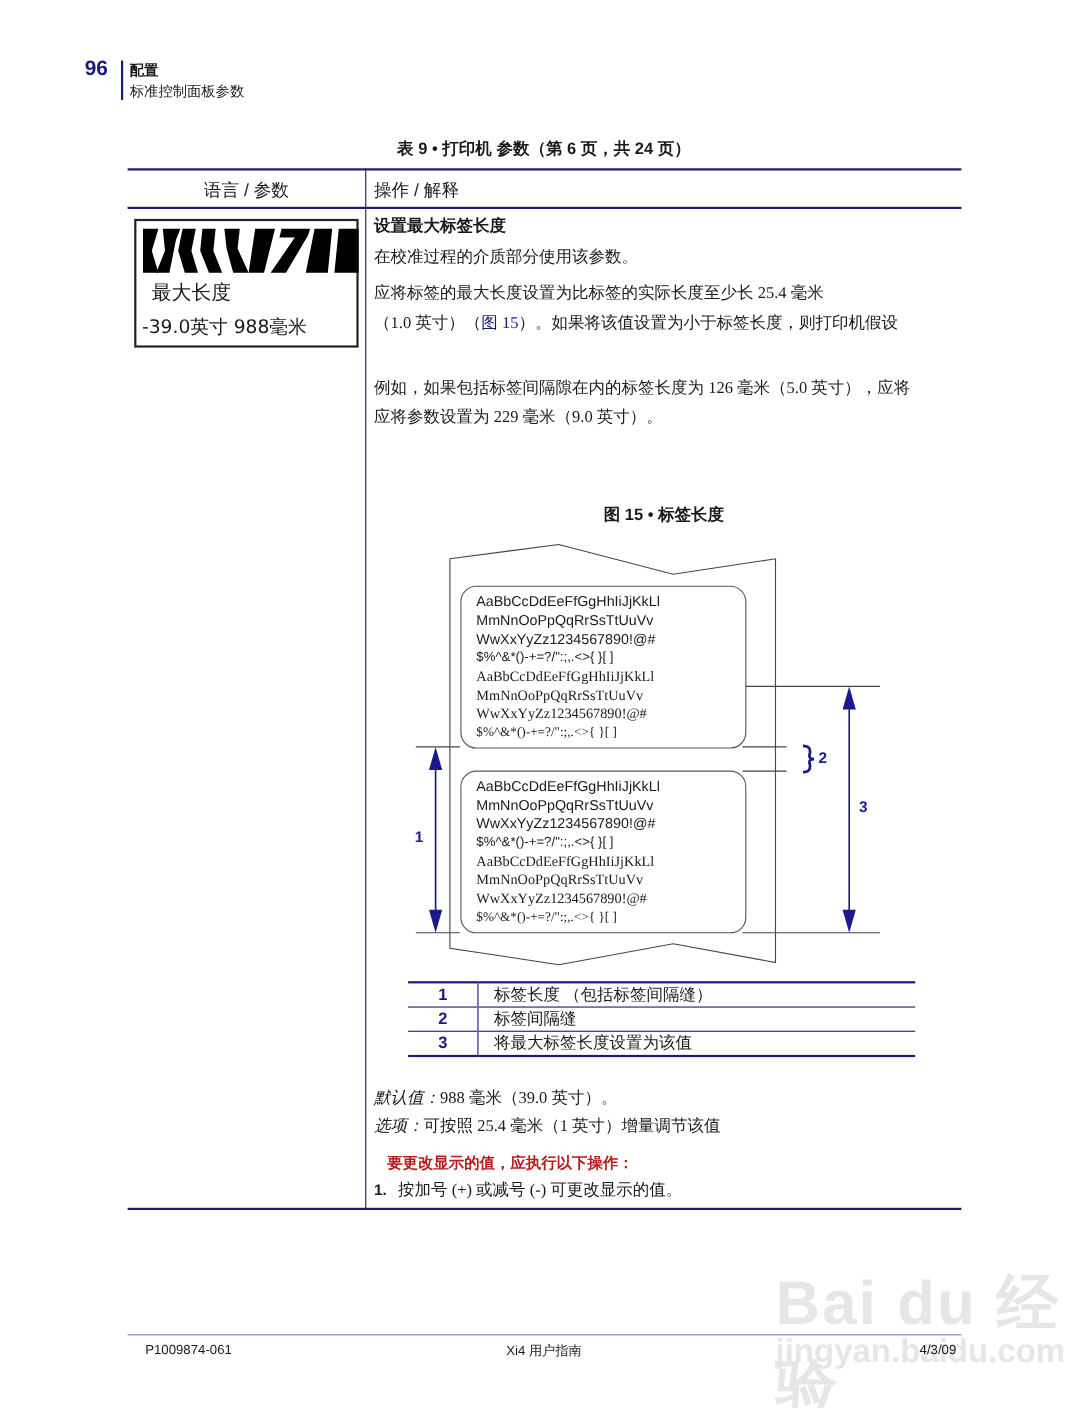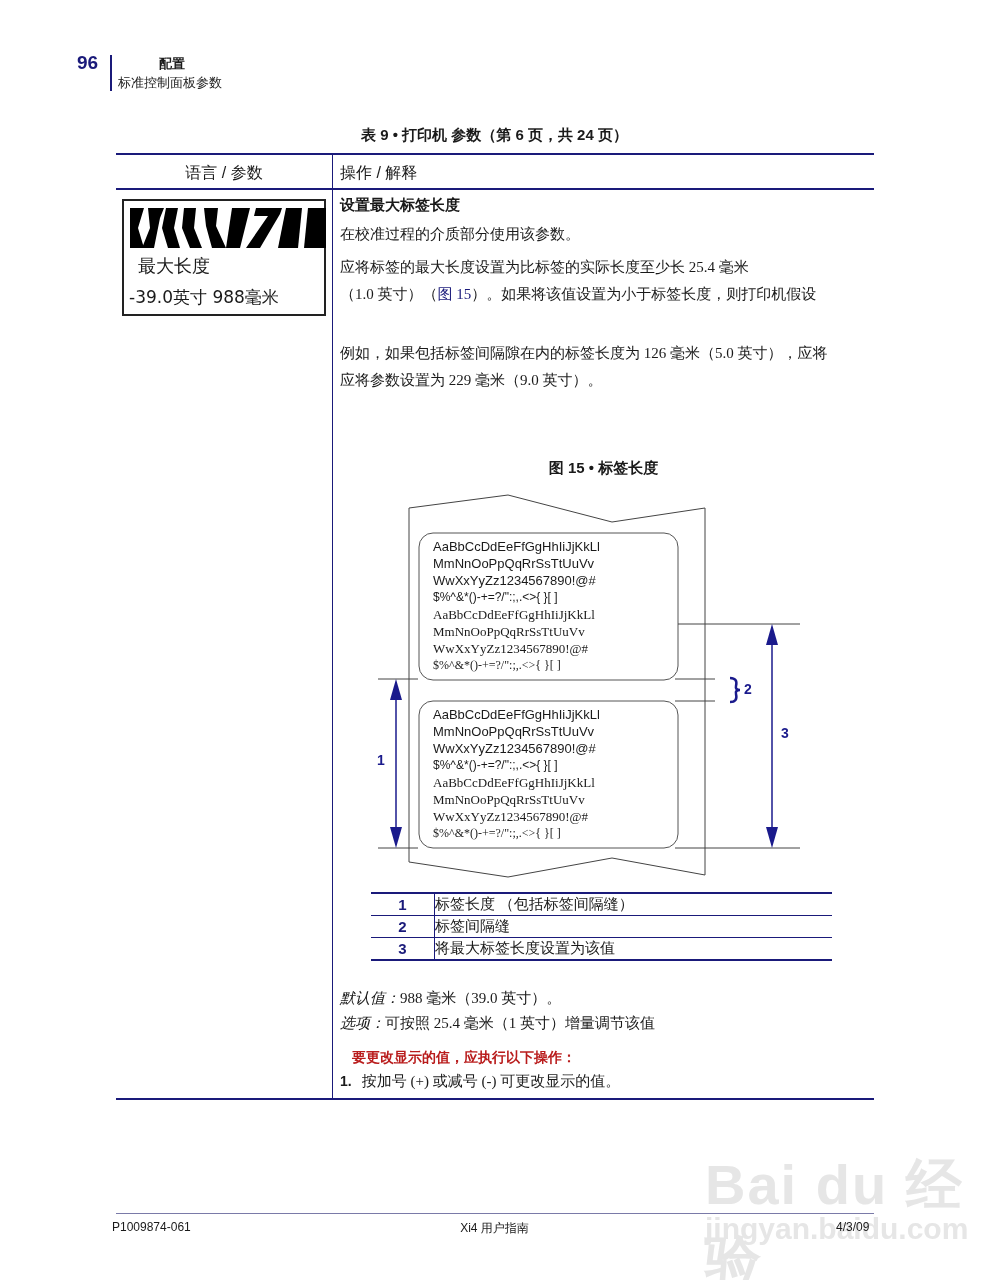--- a/index.html
+++ b/index.html
@@ -5,21 +5,21 @@
   html, body { margin:0; padding:0; background:#fff; }
   body { width:989px; height:1280px; position:relative; overflow:hidden;
          font-family:"Liberation Sans", "DejaVu Sans", sans-serif; color:#1a1a1a; }
   .abs { position:absolute; }
   .serif { font-family:"Liberation Serif", "DejaVu Serif", serif; }
   .navy { color:#1a1a7a; }
 
   
   .page-num { left:77px; top:52px; font-size:19px; font-weight:bold; color:#1a1a7a; }
   .hdr-bar { left:110px; top:55px; width:2px; height:36px; background:#1a1a7a; }
-  .hdr-sec { left:118px; top:55px; font-size:13px; font-weight:bold;margin-left:41px; }
+  .hdr-sec { left:118px; top:55px; font-size:13px; font-weight:bold; }
   .hdr-sub { left:118px; top:74px; font-size:13px; }
 
   .tbl-title { left:0; width:989px; top:126px; text-align:center; font-size:15px; font-weight:bold; }
 
   .rule { left:116px; width:758px; height:2px; background:#1a1a7a; }
   .vline { left:332px; top:153px; width:1px; height:946px; background:#1a1a7a; }
   .th { top:163px; font-size:16px; font-weight:normal; }
 
   
   .lcd { left:122px; top:199px; width:204px; height:117px; border:2px solid #222; box-sizing:border-box; background:#fff; }
@@ -27,21 +27,21 @@
   .lcd-l2 { left:129px; top:286px; font-size:17px; font-family:"DejaVu Sans", sans-serif; }
 
   .body-text { left:340px; font-size:15px; line-height:27px; width:530px; }
   .h-bold { left:340px; top:196px; font-size:15px; font-weight:bold; }
 
   .legend { left:371px; top:892px; width:461px; border-collapse:collapse; font-size:15px; }
   .legend td { border-top:1px solid #1a1a7a; height:21px; padding:0 4px; }
   .legend tr:first-child td { border-top:2px solid #1a1a7a; }
   .legend tr:last-child td { border-bottom:2px solid #1a1a7a; }
   .legend td.num { width:55px; text-align:center; font-weight:bold; color:#1a1a7a; border-right:1px solid #1a1a7a; font-family:"Liberation Sans", sans-serif; }
-  .legend td.desc { font-family:"Liberation Serif", serif; padding-left:0; }
+  .legend td.desc { font-family:"Liberation Serif", serif; padding-left:14px; }
 
   .italic { font-style:italic; }
   .steps-head { left:352px; top:1049px; font-size:14px; font-weight:bold; color:#b91c1c; }
   .step { left:340px; top:1072px; font-size:15px; }
 
   .footer-rule { left:116px; top:1213px; width:758px; height:1px; background:#7a7aa8; }
   .ft { top:1220px; font-size:12px; }
 
   .wm { color:#e6e6e6; font-weight:bold; }
 </style>
@@ -171,15 +171,15 @@
 <div class="abs steps-head">要更改显示的值，应执行以下操作：</div>
 <div class="abs step">
   <span style="font-weight:bold;font-size:14px;">1.</span>
   <span class="serif" style="margin-left:6px;">按加号 (+) 或减号 (-) 可更改显示的值。</span>
 </div>
 
 <div class="abs wm" style="left:705px;top:1148px;font-size:56px;letter-spacing:2px;">Bai du 经验</div>
 <div class="abs wm" style="left:705px;top:1212px;font-size:30px;">jingyan.baidu.com</div>
 
 <div class="abs footer-rule"></div>
-<div class="abs ft" style="left:112px;text-align:right;">P1009874-061</div>
+<div class="abs ft" style="left:132px;text-align:right;">P1009874-061</div>
 <div class="abs ft" style="left:0;width:989px;text-align:center;">Xi4 用户指南</div>
 <div class="abs ft" style="left:836px;">4/3/09</div>
 
 </body></html>

